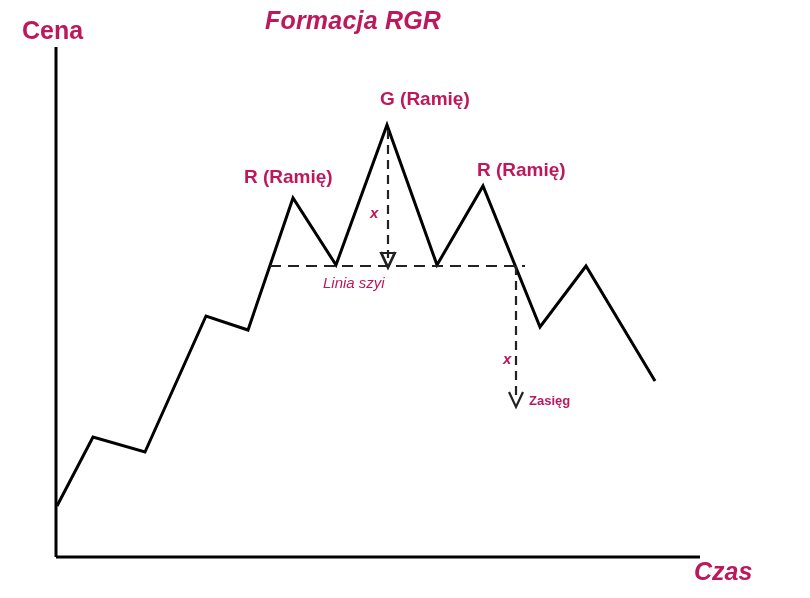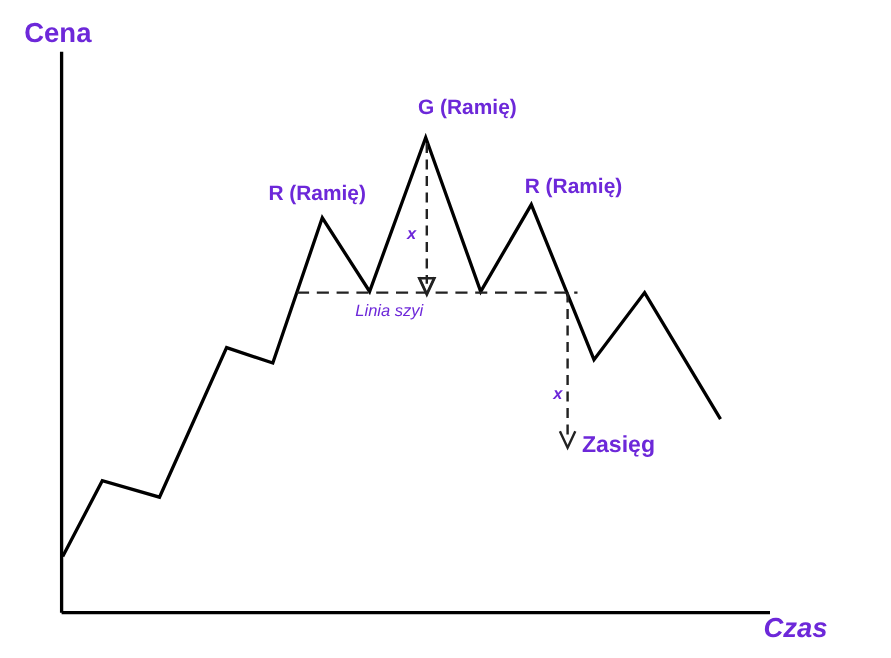--- a/index.html
+++ b/index.html
@@ -27,21 +27,21 @@
     left: 0;
     top: 0;
     width: 810px;
     height: 598px;
     display: block;
   }
   .lbl {
     position: absolute;
     white-space: nowrap;
     line-height: 1;
-    color: #6d28d9;
+    color: #be185d;
   }
   .chart-title {
     font-size: 25px;
     font-weight: bold;
     font-style: italic;
     letter-spacing: 0.2px;
   }
   .axis-label {
     font-size: 25px;
     font-weight: bold;
@@ -53,21 +53,21 @@
   .neckline-label {
     font-size: 15px;
     font-style: italic;
   }
   .measure-label {
     font-size: 15px;
     font-weight: bold;
     font-style: italic;
   }
   .target-label {
-    font-size: 21px;
+    font-size: 13px;
     font-weight: bold;
   }
 </style>
 </head>
 <body>
 
 <div id="chart-root">
 
   <svg class="figure" viewBox="0 0 810 598">
     <g>
@@ -88,20 +88,21 @@
       <polygon points="388,268 381,253 395,253" fill="none" stroke="#222222" stroke-width="2.2" stroke-linejoin="miter"></polygon>
       <path d="M 381 252 L 388 267 L 395 252" fill="none" stroke="#222222" stroke-width="2.2"></path>
     </g>
 
     <g>
       <line id="target-measure" x1="516" y1="266" x2="516" y2="396" stroke="#222222" stroke-width="2.2" stroke-dasharray="9,6"></line>
       <path d="M 509 392 L 516 407 L 523 392" fill="none" stroke="#222222" stroke-width="2.2"></path>
     </g>
   </svg>
 
+  <div class="lbl chart-title" style="left:265px; top:8px;">Formacja RGR</div>
 
   <div class="lbl axis-label" style="left:22px; top:18px;">Cena</div>
 
   <div class="lbl axis-label" style="left:694px; top:559px;font-style:italic;">Czas</div>
 
   <div class="lbl peak-label" style="left:244px; top:167px;">R (Ramię)</div>
 
   <div class="lbl peak-label" style="left:380px; top:89px;">G (Ramię)</div>
 
   <div class="lbl peak-label" style="left:477px; top:160px;">R (Ramię)</div>

